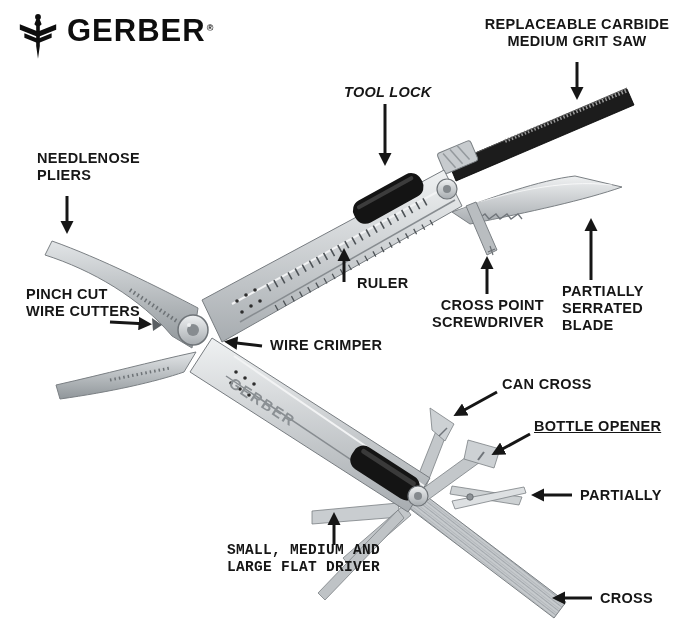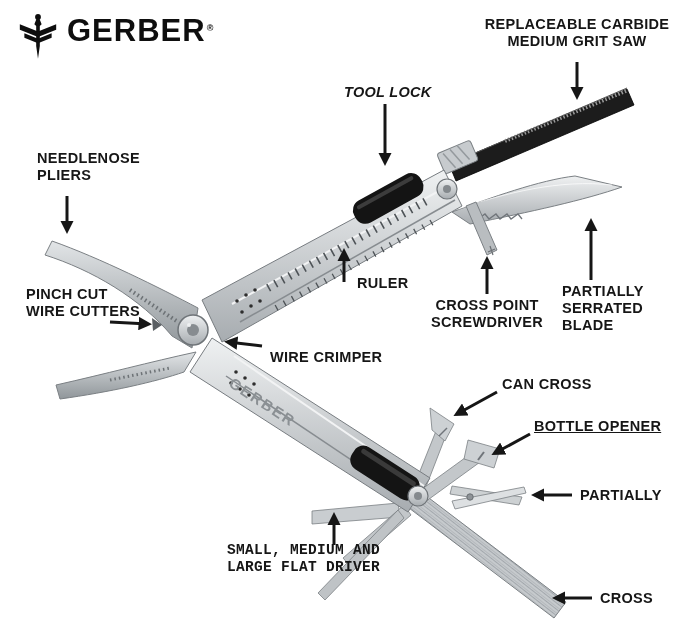--- a/index.html
+++ b/index.html
@@ -218,28 +218,28 @@
   <div class="label" style="left:344px; top:84px;font-style:italic;">TOOL LOCK</div>
 
   <div class="label" style="left:26px; top:286px;">PINCH CUT
 WIRE CUTTERS</div>
 
   <div class="label" style="left:37px; top:150px;">NEEDLENOSE
 PLIERS</div>
 
   <div class="label" style="left:357px; top:275px;">RULER</div>
 
-  <div class="label center" style="left:430px; top:297px; width:114px;">CROSS POINT
+  <div class="label center" style="left:430px; top:297px; width:114px;text-align:right;">CROSS POINT
 SCREWDRIVER</div>
 
   <div class="label" style="left:562px; top:283px;">PARTIALLY
 SERRATED
 BLADE</div>
 
-  <div class="label" style="left:270px; top:337px;margin-top:12px;">WIRE CRIMPER</div>
+  <div class="label" style="left:270px; top:337px;">WIRE CRIMPER</div>
 
   <div class="label" style="left:502px; top:376px;">CAN CROSS</div>
 
   <div class="label" style="left:534px; top:418px;text-decoration:underline;">BOTTLE OPENER</div>
 
   <div class="label" style="left:580px; top:487px;">PARTIALLY</div>
 
   <div class="label" style="left:227px; top:542px;font-family:Liberation Mono, monospace;">SMALL, MEDIUM AND
 LARGE FLAT DRIVER</div>
 

